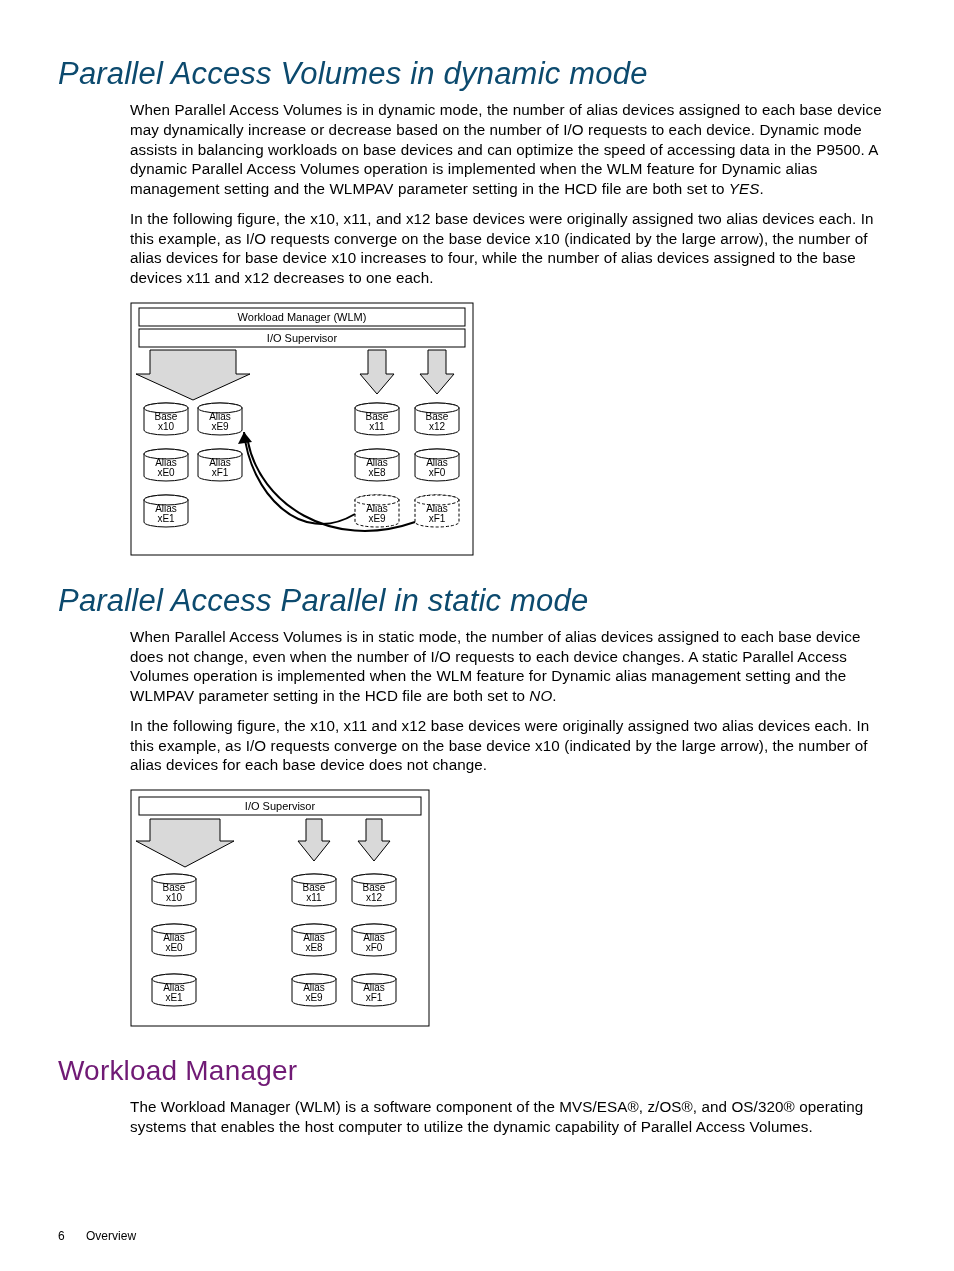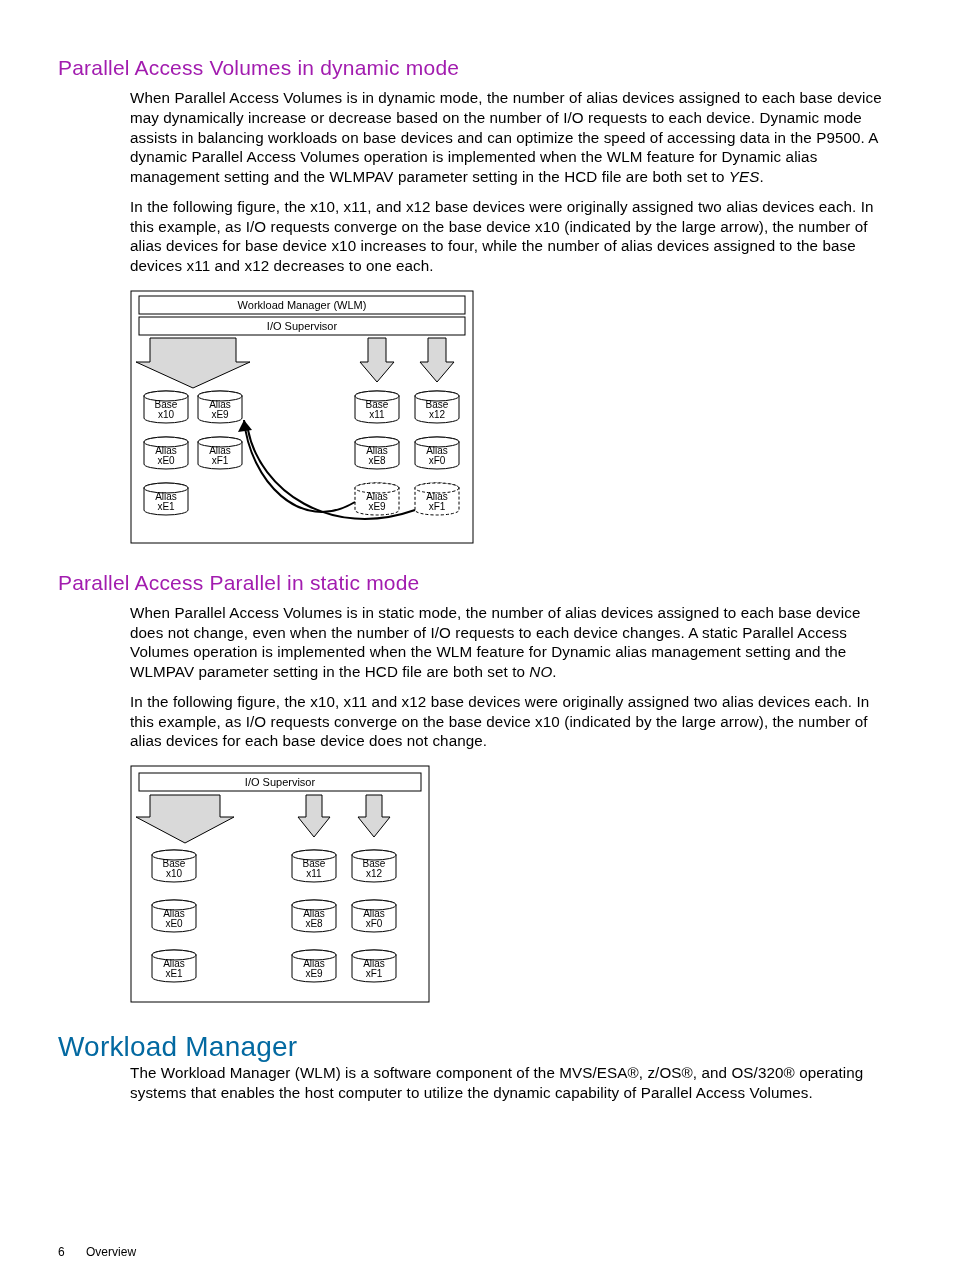--- a/index.html
+++ b/index.html
@@ -6,45 +6,47 @@
   body {
     width: 954px;
     height: 1271px;
     background: #fff;
     font-family: "Segoe UI", "Helvetica Neue", Arial, sans-serif;
     color: #000;
     position: relative;
     padding: 56px 60px 0 58px;
   }
   .h2 {
-    color: #a21caf;
+    color: #0c4a6e;
     font-weight: 400;
-    font-size: 21px;
+    font-size: 31px;
     margin-bottom: 8px;
     letter-spacing: .2px;
+    font-style: italic;
   }
   .h1 {
-    color: #0369a1;
+    color: #701a75;
     font-weight: 400;
     font-size: 28px;
+    margin-bottom: 10px;
     letter-spacing: .2px;
   }
   .para {
     font-size: 15.2px;
     line-height: 1.30;
     margin: 0 0 10px 72px;
     font-weight: 400;
     letter-spacing: .1px;
   }
   .para .em { font-style: italic; text-align: right; }
   .figwrap { margin: 14px 0 22px 72px; }
   .pagefoot {
     position: absolute;
     left: 58px;
-    bottom: 12px;
+    bottom: 28px;
     font-size: 12px;
   }
   .pagefoot .pg { margin-right: 18px; }
 
   
   svg text { font-family: Arial, sans-serif; }
   .boxtext { font-size: 11px; text-anchor: middle; }
   .cyl-lbl { font-size: 10px; text-anchor: middle; }
   .cyl-lbl2 { font-size: 10px; text-anchor: middle; }
   .cyl-shape { fill: #fff; stroke: #000; stroke-width: 1; }

